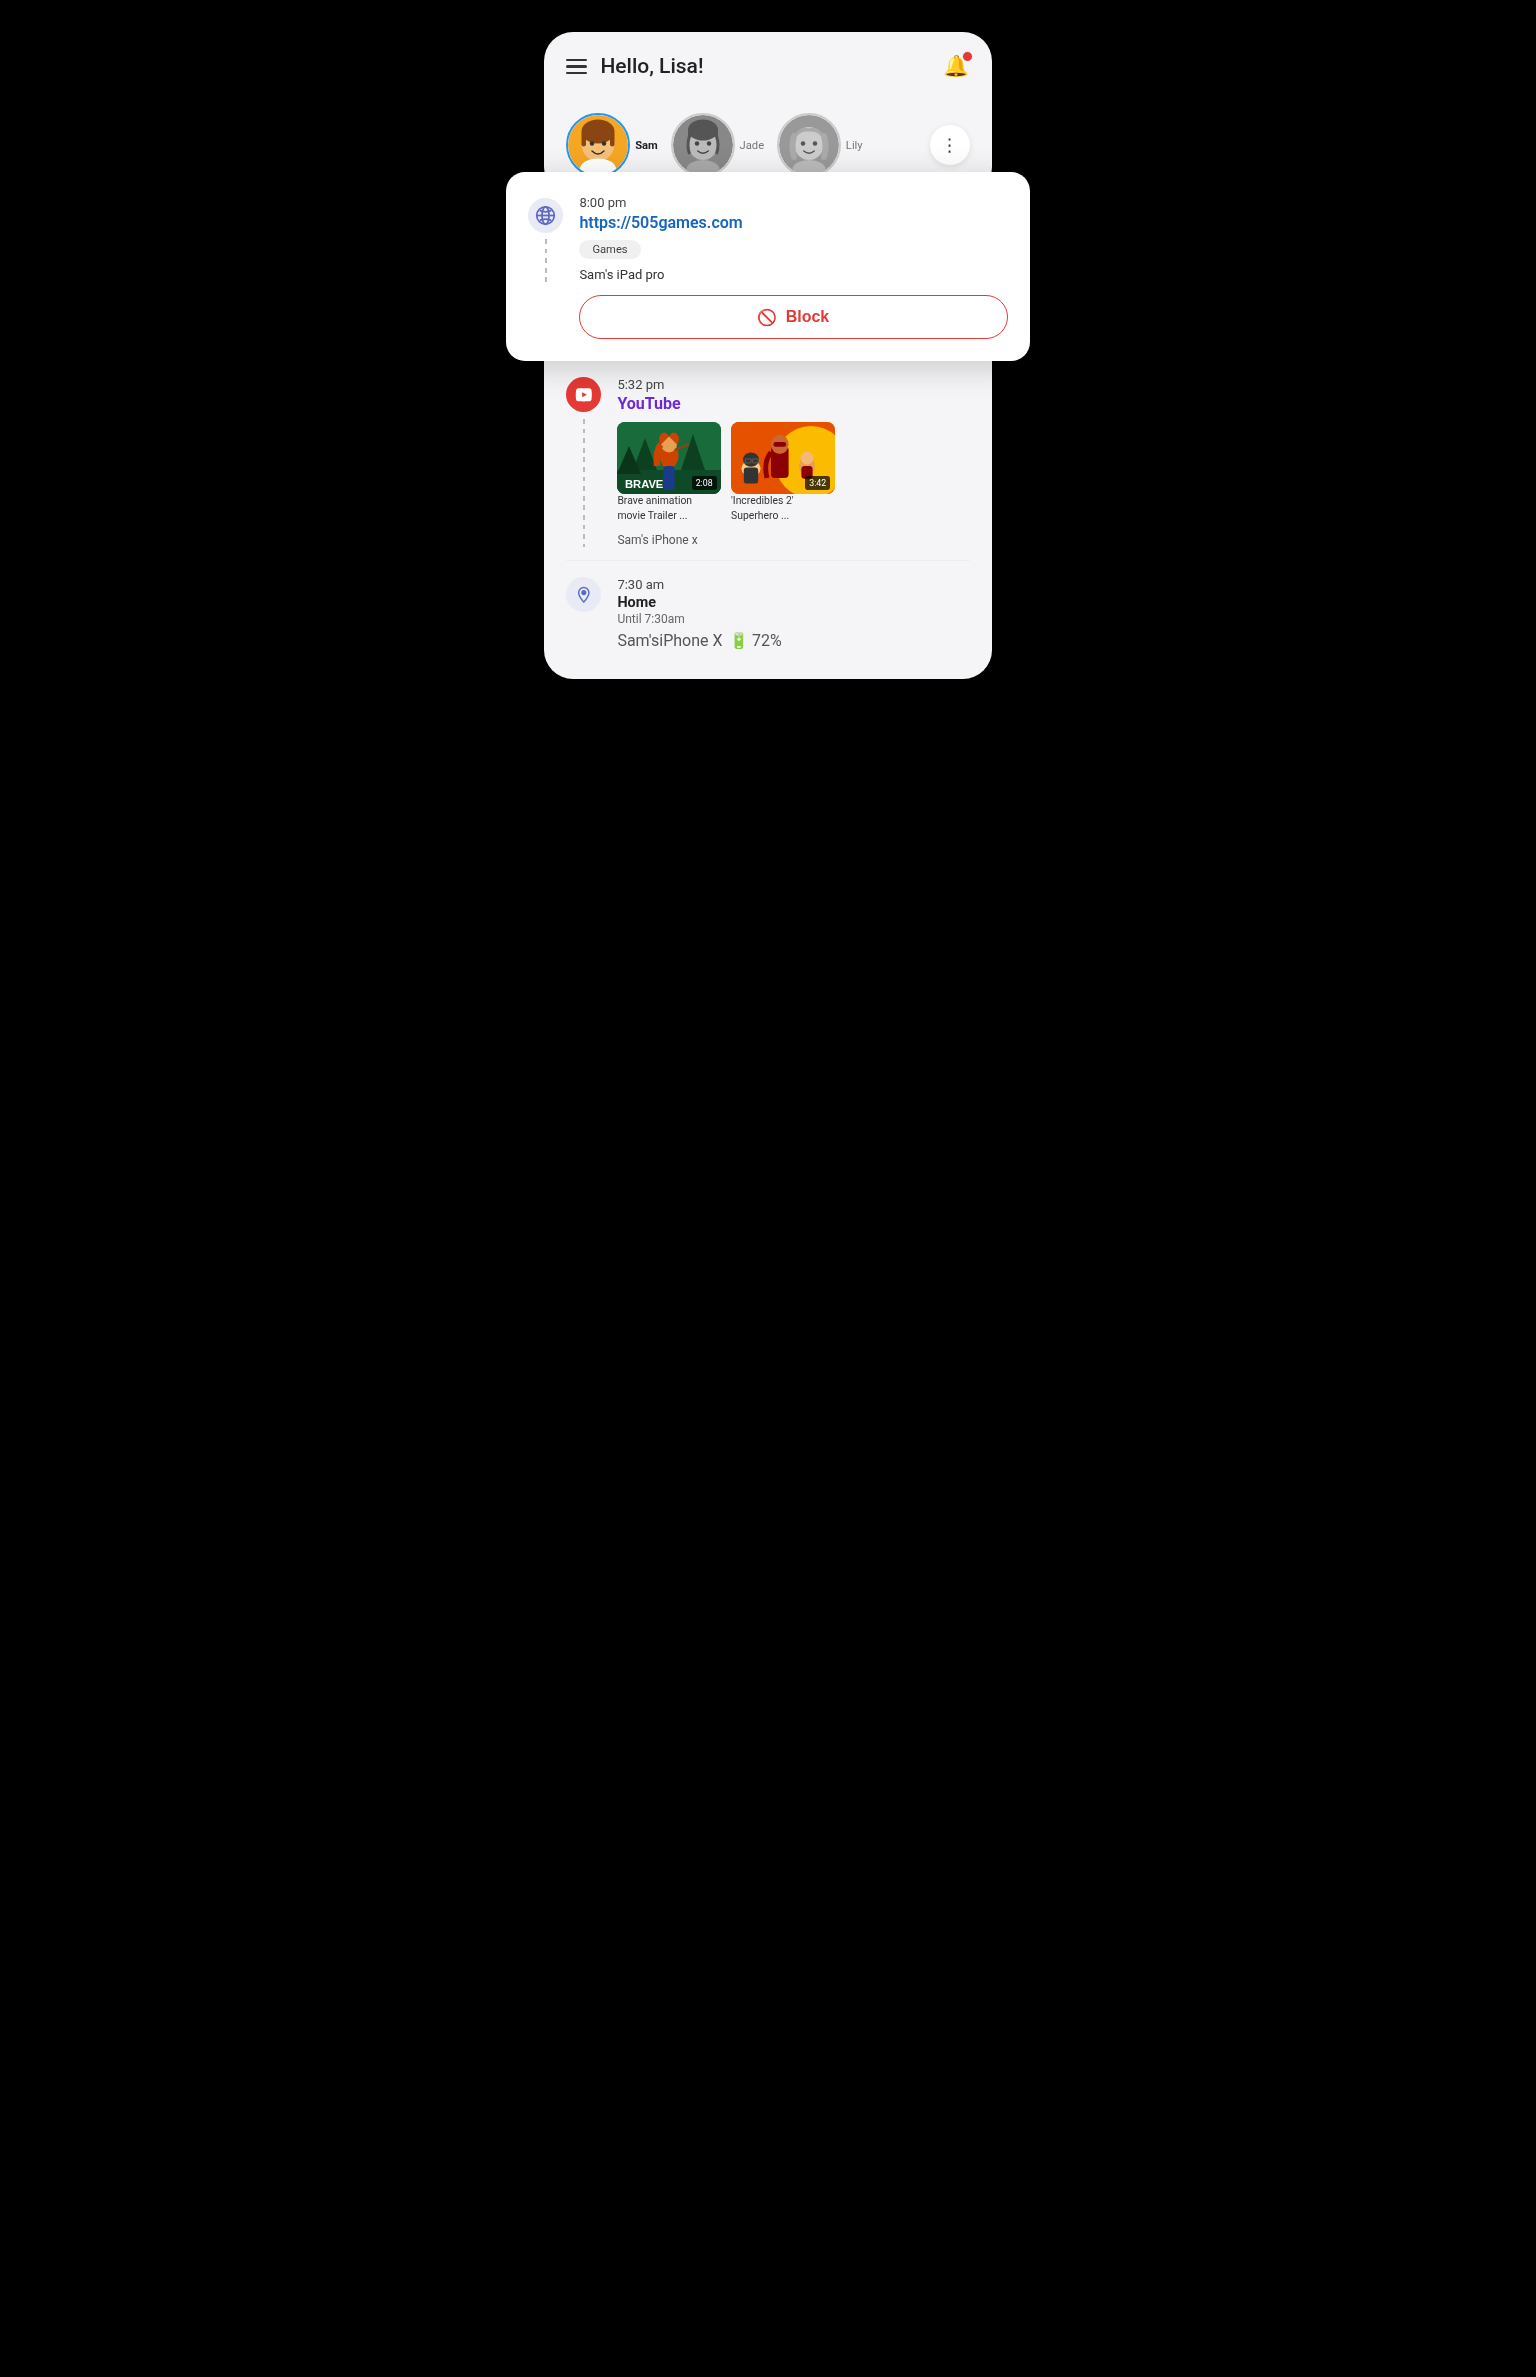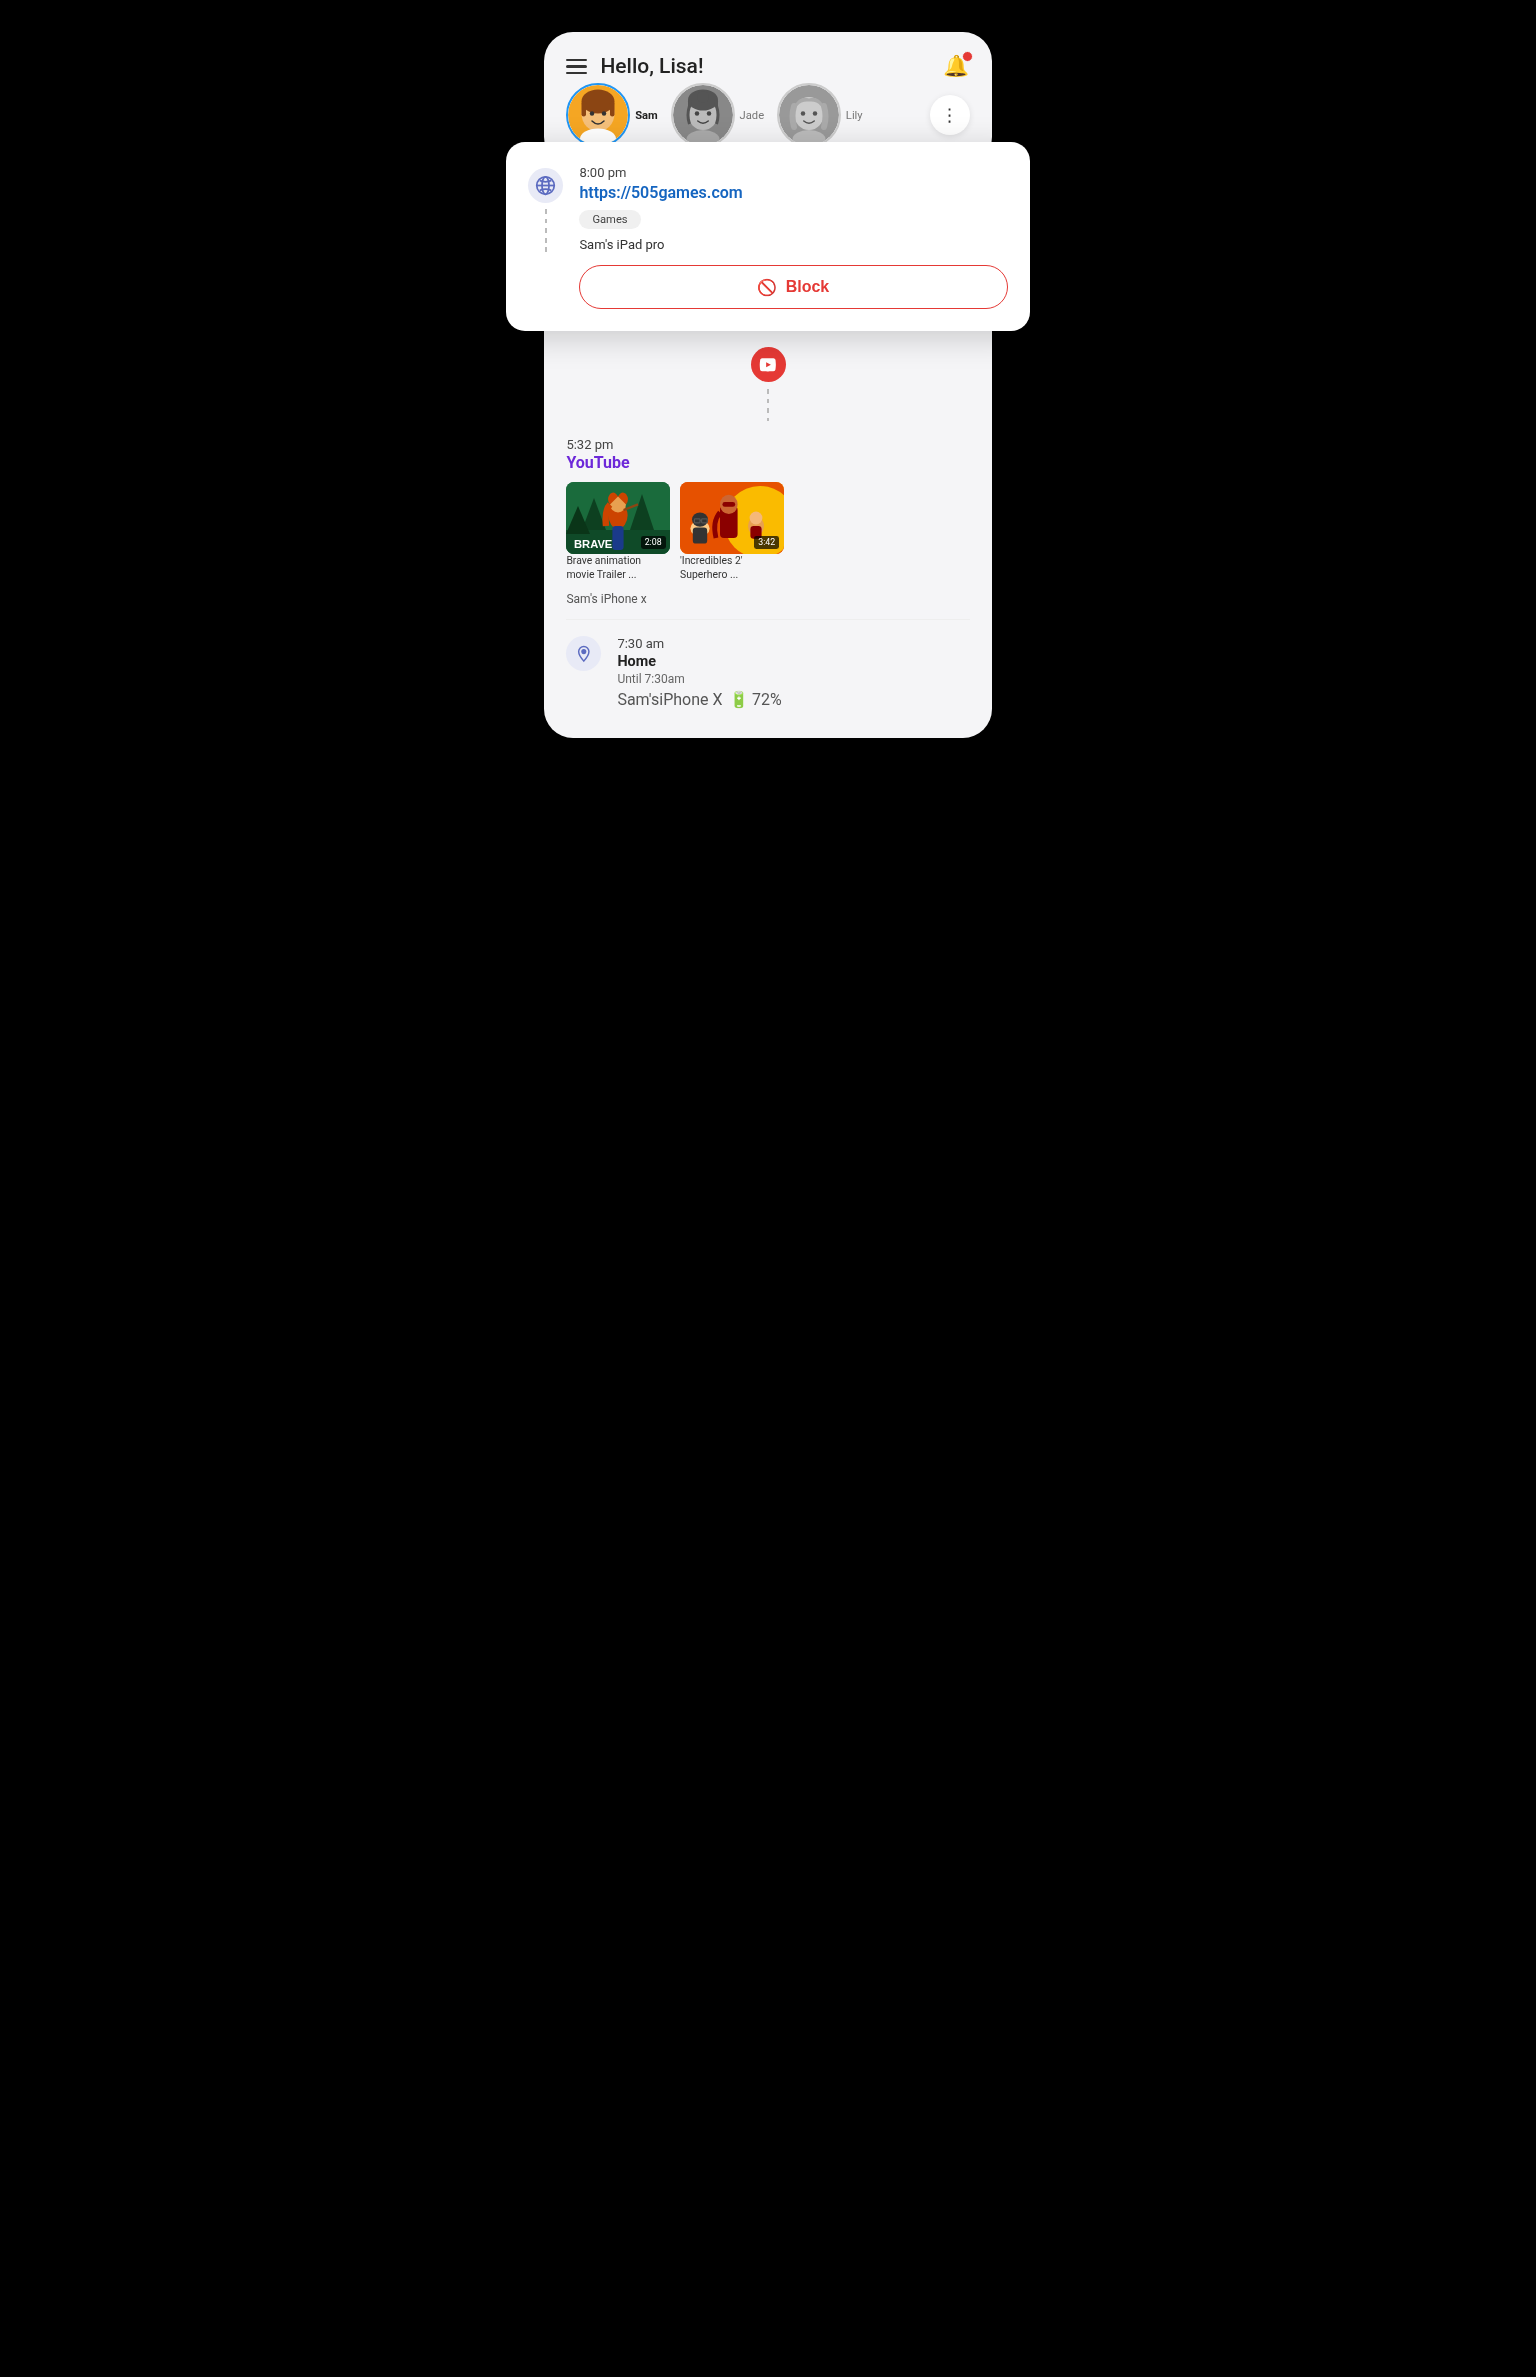--- a/index.html
+++ b/index.html
@@ -30,21 +30,21 @@
       padding: 22.4px 22.4px 0 22.4px;
       position: relative;
       z-index: 1;
       box-shadow: 0 3.2px 24px rgba(0,0,0,0.15);
     }
 
     .header {
       display: flex;
       align-items: center;
       justify-content: space-between;
-      margin-bottom: 5px;
+      margin-bottom: 35px;
     }
 
     .hamburger-icon {
       display: flex;
       flex-direction: column;
       gap: 4px;
       cursor: pointer;
     }
 
     .hamburger-icon span {
@@ -309,21 +309,20 @@
       padding: 0 22.4px 16px 22.4px;
       position: relative;
       z-index: 1;
     }
 
     .youtube-entry {
       display: flex;
       gap: 16px;
       padding: 16px 0 13px 0;
       border-bottom: 0.8px solid #eee;
-      flex-direction: column;
     }
 
     .yt-timeline-col {
       display: flex;
       flex-direction: column;
       align-items: center;
       flex-shrink: 0;
     }
 
     .yt-icon-circle {

